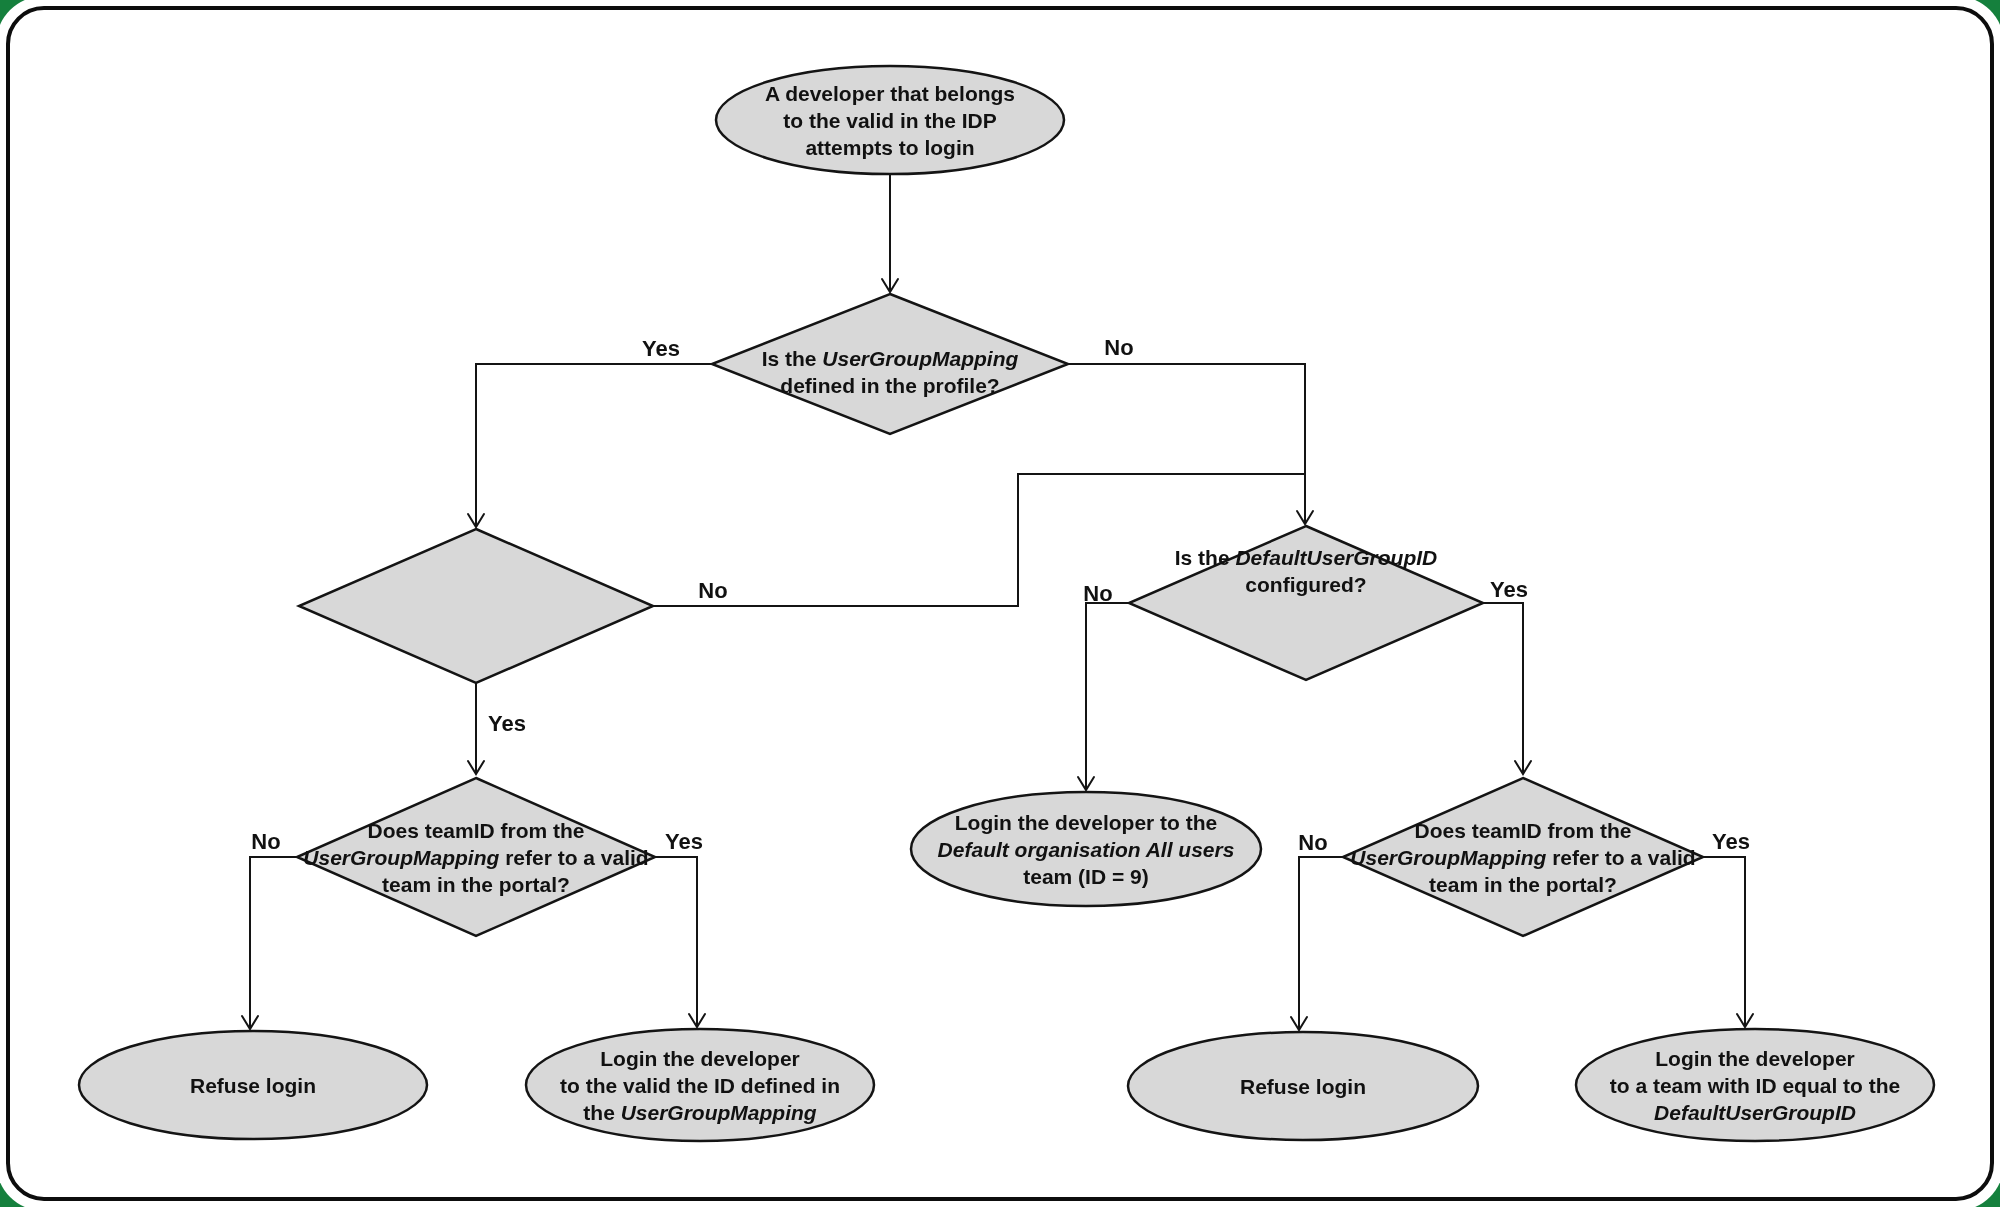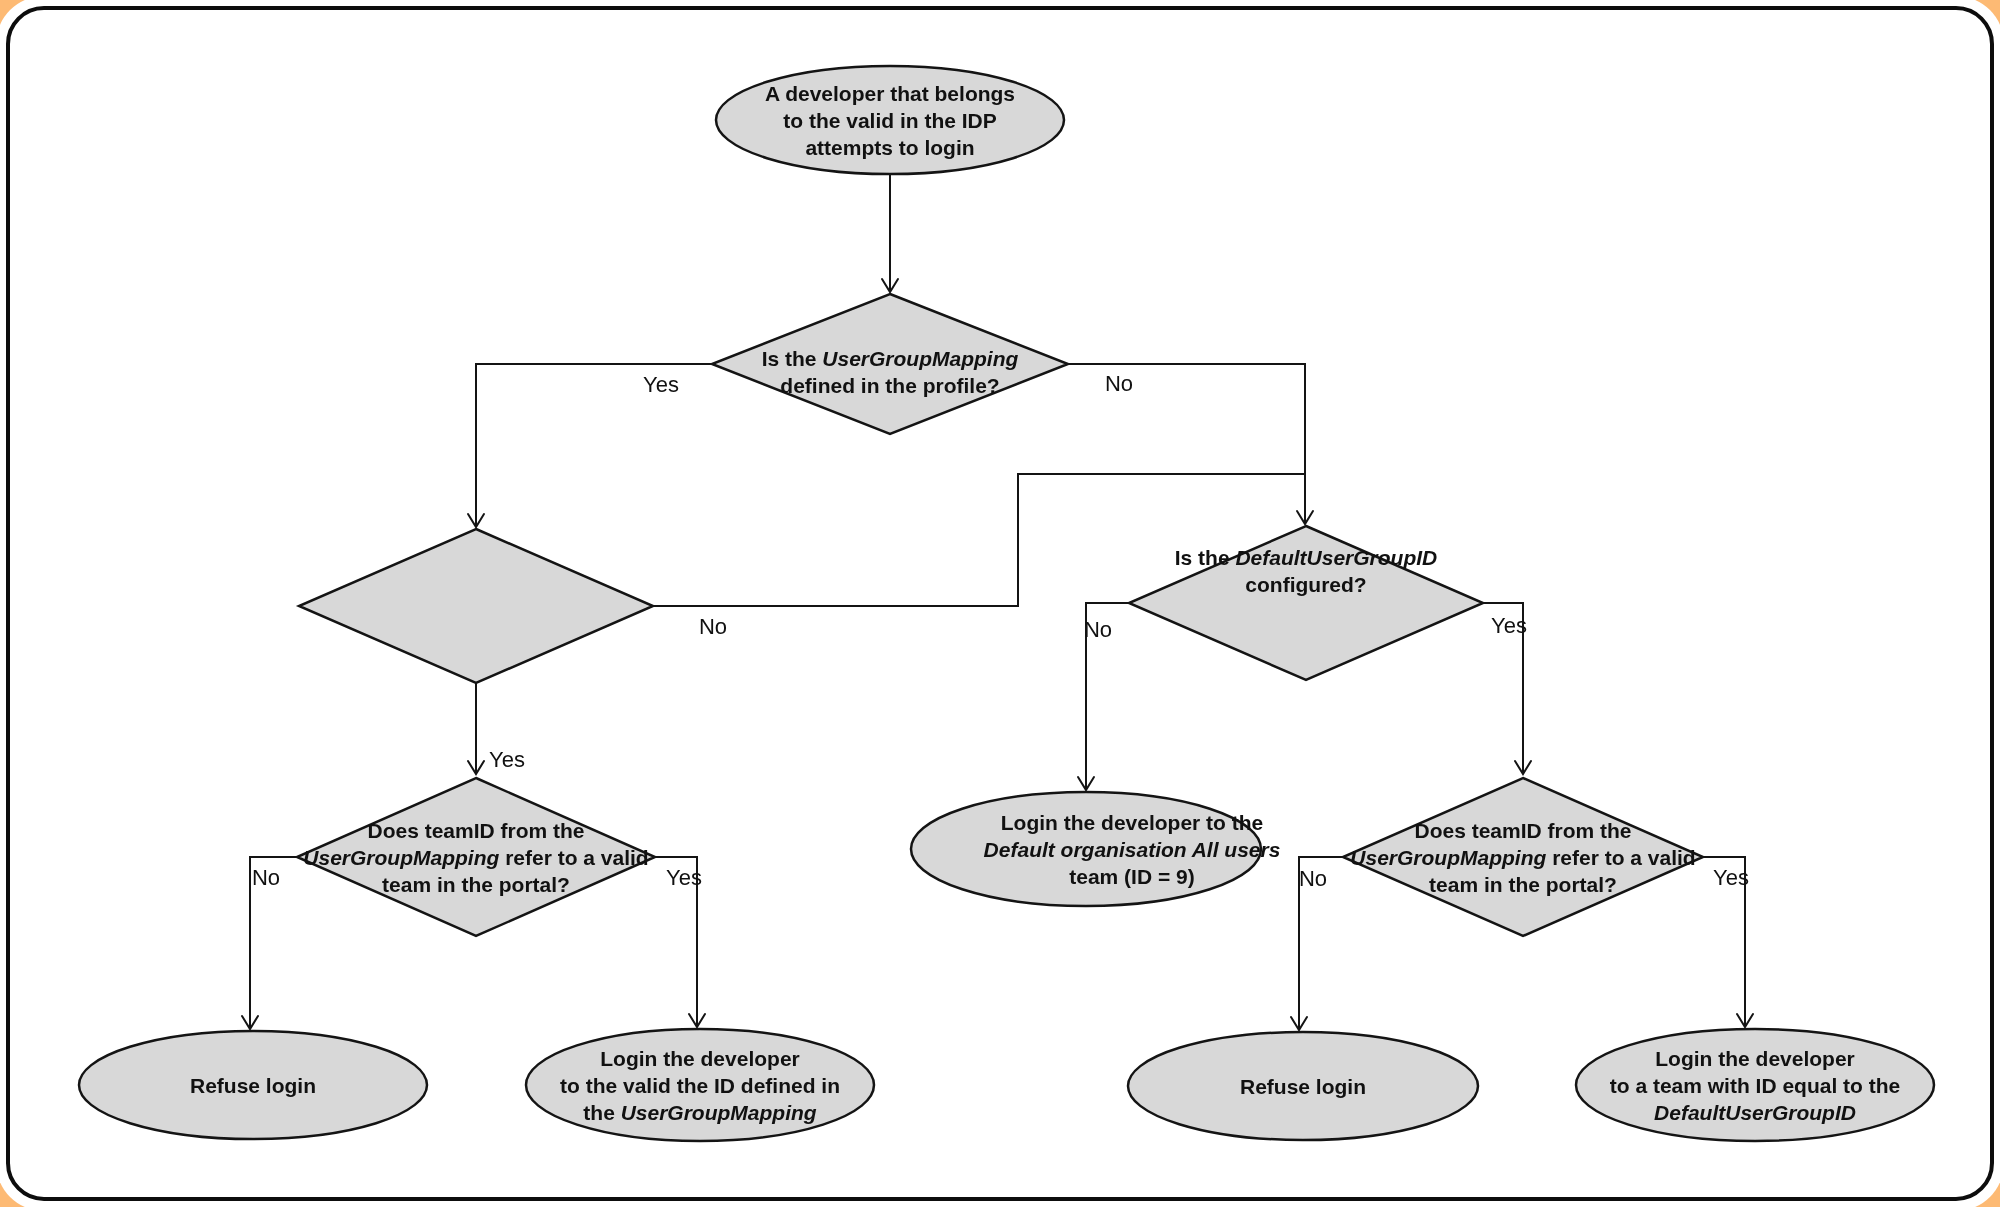--- a/index.html
+++ b/index.html
@@ -1,39 +1,39 @@
 <!DOCTYPE html>
 <html><head>
 <meta charset="utf-8">
 <style>
   html, body { margin: 0; padding: 0; background: #000; }
   .canvas {
     position: relative; width: 2000px; height: 1207px;
-    background: #fdba74; overflow: hidden;
+    background: #15803d; overflow: hidden;
     font-family: "Liberation Sans", sans-serif;
   }
   .card {
     position: absolute; left: 6px; top: 6px; right: 6px; bottom: 6px;
     background: #fff; border: 4px solid #0d0d0d; border-radius: 38px;
     box-shadow: 0 0 0 10px #fff;
   }
   svg.diagram { position: absolute; left: 0; top: 0; }
   .shape { fill: #d8d8d8; stroke: #141414; stroke-width: 2.5; }
   .edge  { fill: none; stroke: #141414; stroke-width: 2; }
   .arrowhead { fill: none; stroke: #141414; stroke-width: 2; stroke-linecap: round; }
   .node {
     position: absolute; transform: translate(-50%, -50%);
     text-align: center; color: #111;
     font-size: 21px; font-weight: 600; line-height: 27px;
   }
   .node .line { white-space: nowrap; }
   .it { font-style: italic; }
   .elabel {
     position: absolute; transform: translate(-50%, -50%);
-    color: #111; font-size: 22px; font-weight: 400; white-space: nowrap; margin-top: 36px;
+    color: #111; font-size: 22px; font-weight: 700; white-space: nowrap;
   }
 </style>
 </head>
 <body>
 
 <div class="canvas">
   <div class="card"></div>
 
   <svg class="diagram" width="2000" height="1207" viewBox="0 0 2000 1207">
 
@@ -89,21 +89,21 @@
   <div class="node" style="left:476px;  top:857px;">
       <div class="line"><span>Does teamID from the</span></div>
       <div class="line"><span class="it">UserGroupMapping</span><span> refer to a valid</span></div>
       <div class="line"><span>team in the portal?</span></div>
     </div>
   <div class="node" style="left:1523px; top:857px;">
       <div class="line"><span>Does teamID from the</span></div>
       <div class="line"><span class="it">UserGroupMapping</span><span> refer to a valid</span></div>
       <div class="line"><span>team in the portal?</span></div>
     </div>
-  <div class="node" style="left:1132px; top:849px;">
+  <div class="node" style="left:1086px; top:849px;">
       <div class="line"><span>Login the developer to the</span></div>
       <div class="line"><span class="it">Default organisation All users</span></div>
       <div class="line"><span>team (ID = 9)</span></div>
     </div>
   <div class="node" style="left:253px;  top:1085px;">
       <div class="line"><span>Refuse login</span></div>
     </div>
   <div class="node" style="left:700px;  top:1085px;">
       <div class="line"><span>Login the developer</span></div>
       <div class="line"><span>to the valid the ID defined in</span></div>

